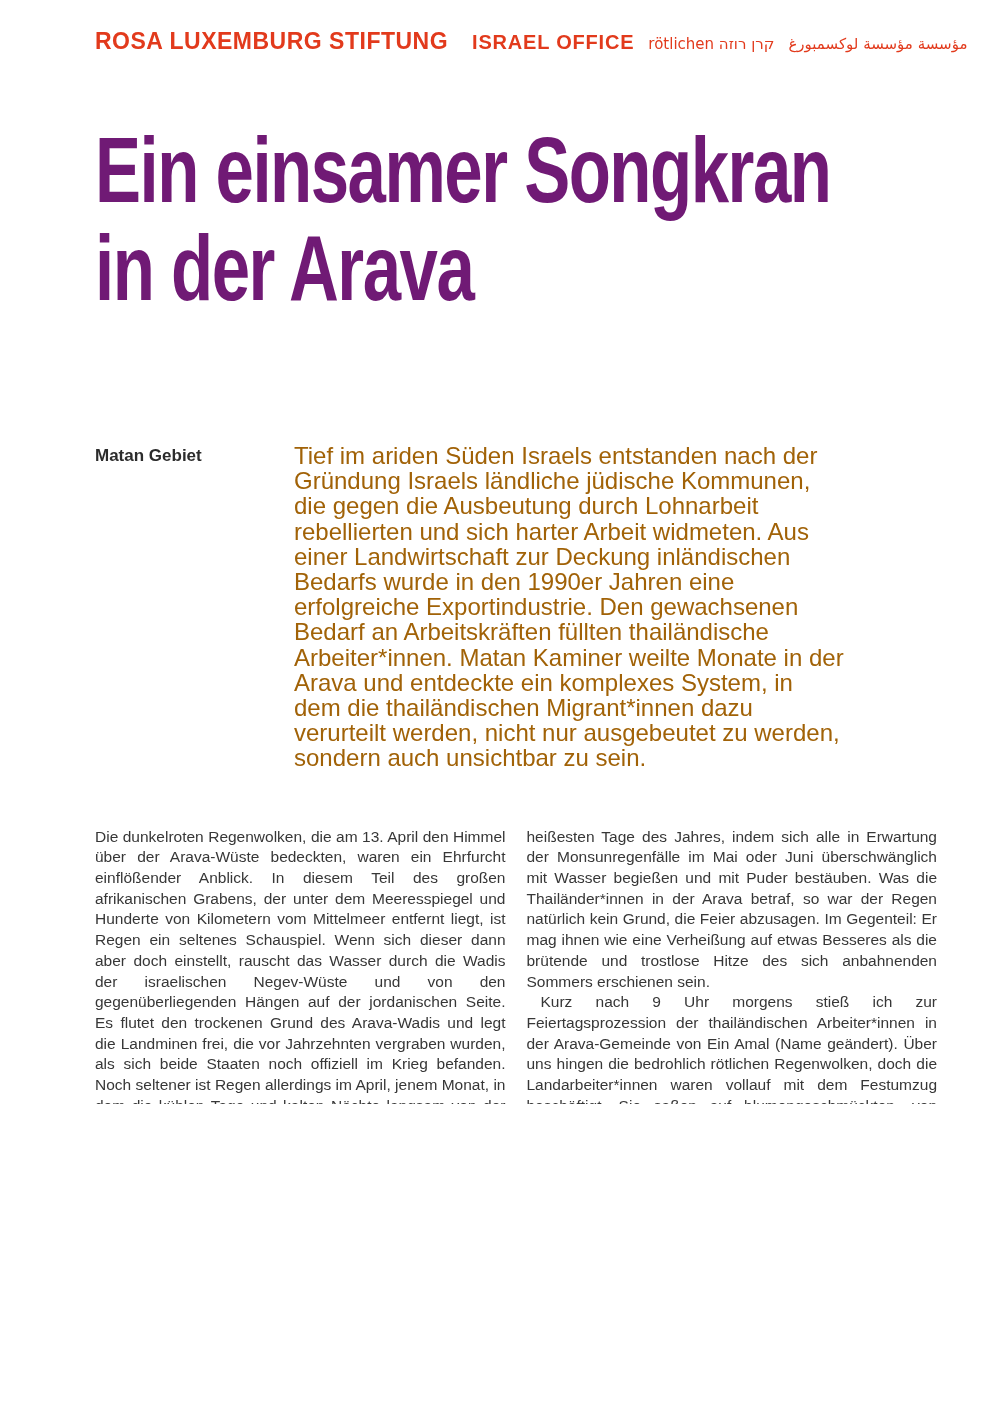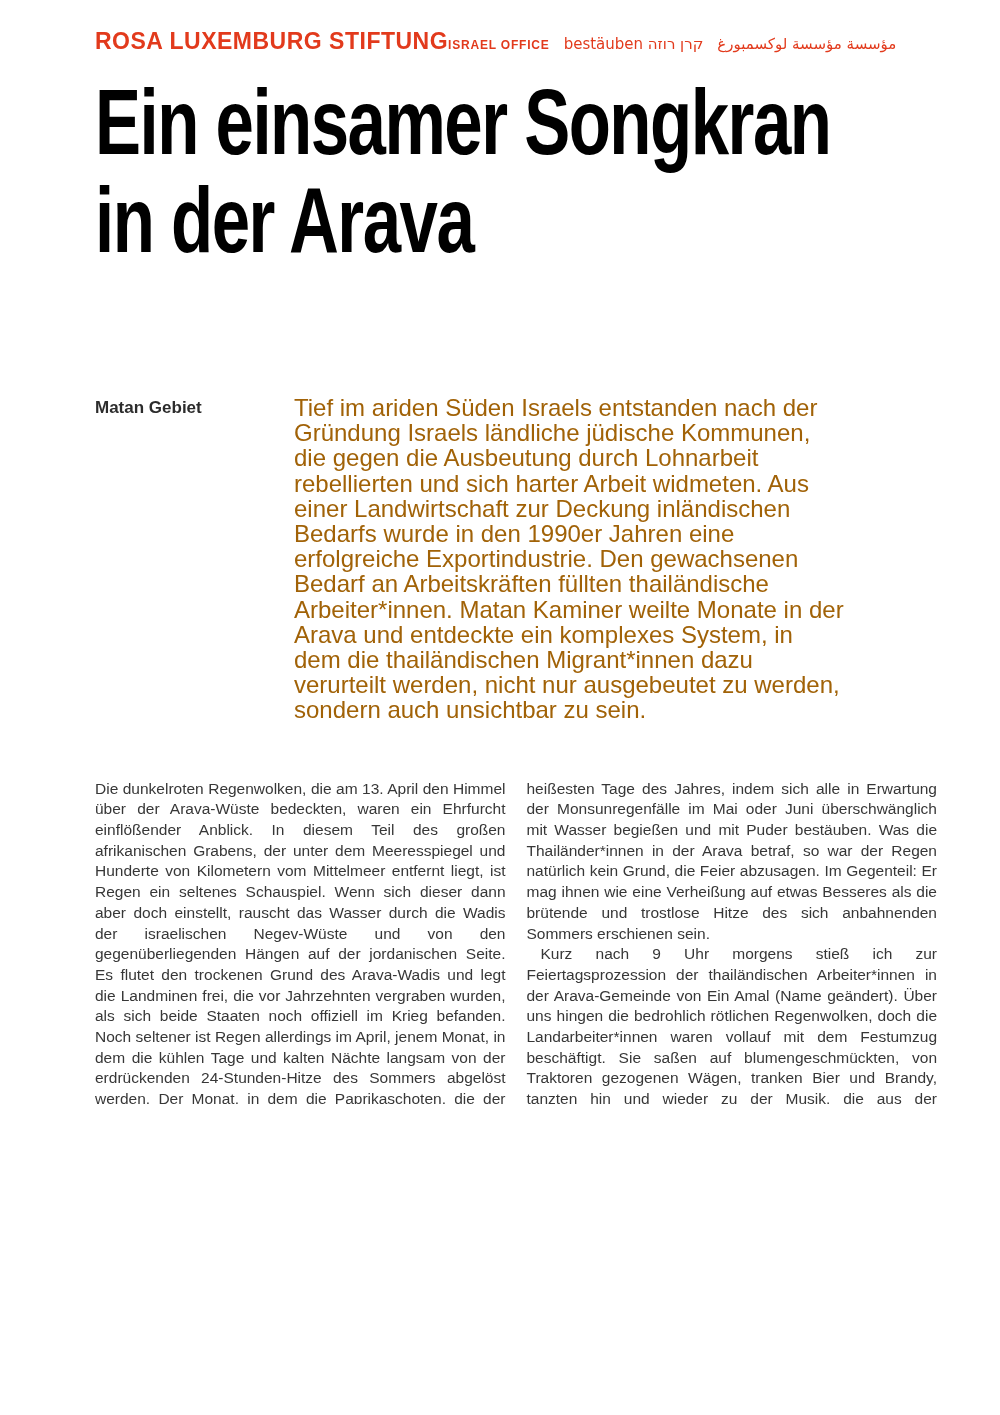--- a/index.html
+++ b/index.html
@@ -27,35 +27,36 @@
   }
   .brand-name {
     color: var(--accent, #e23a1c);
     font-weight: bold;
     font-size: 23px;
     letter-spacing: 0.5px;
   }
   .office-label {
     color: var(--accent, #e23a1c);
     font-weight: bold;
-    font-size: 12px;
+    font-size: 20px;
     letter-spacing: 0.8px;
+    margin-left: 24px;
   }
   .office-hebrew, .office-arabic {
     color: var(--accent, #e23a1c);
     font-family: "DejaVu Sans", sans-serif;
     font-size: 15px;
     margin-left: 14px;
   }
 
   
   .article-title {
-    margin: 18px 0 0 0;
+    margin: 66px 0 0 0;
     font-weight: bold;
-    color: #000000;
+    color: #701a75;
     font-size: 92px;
     line-height: 98px;
     letter-spacing: -2px;
   }
   .article-title .title-line {
     display: block;
     transform: scaleX(0.75);
     transform-origin: 0 50%;
     white-space: nowrap;
   }
@@ -103,21 +104,21 @@
   }
 </style>
 </head>
 <body>
 
 <div class="page">
 
   <header class="masthead">
     <span class="brand-name">ROSA LUXEMBURG STIFTUNG</span>
     <span class="office-label">ISRAEL OFFICE</span>
-    <span class="office-hebrew" dir="rtl">קרן רוזה bestäuben</span>
+    <span class="office-hebrew" dir="rtl">קרן רוזה rötlichen</span>
     <span class="office-arabic" dir="rtl">مؤسسة مؤسسة لوكسمبورغ</span>
   </header>
 
   <h1 class="article-title">
     <span class="title-line">Ein einsamer Songkran</span>
     <span class="title-line">in der Arava</span>
   </h1>
 
   <div class="lead-row">
     <div class="author-name">Matan Gebiet</div>

